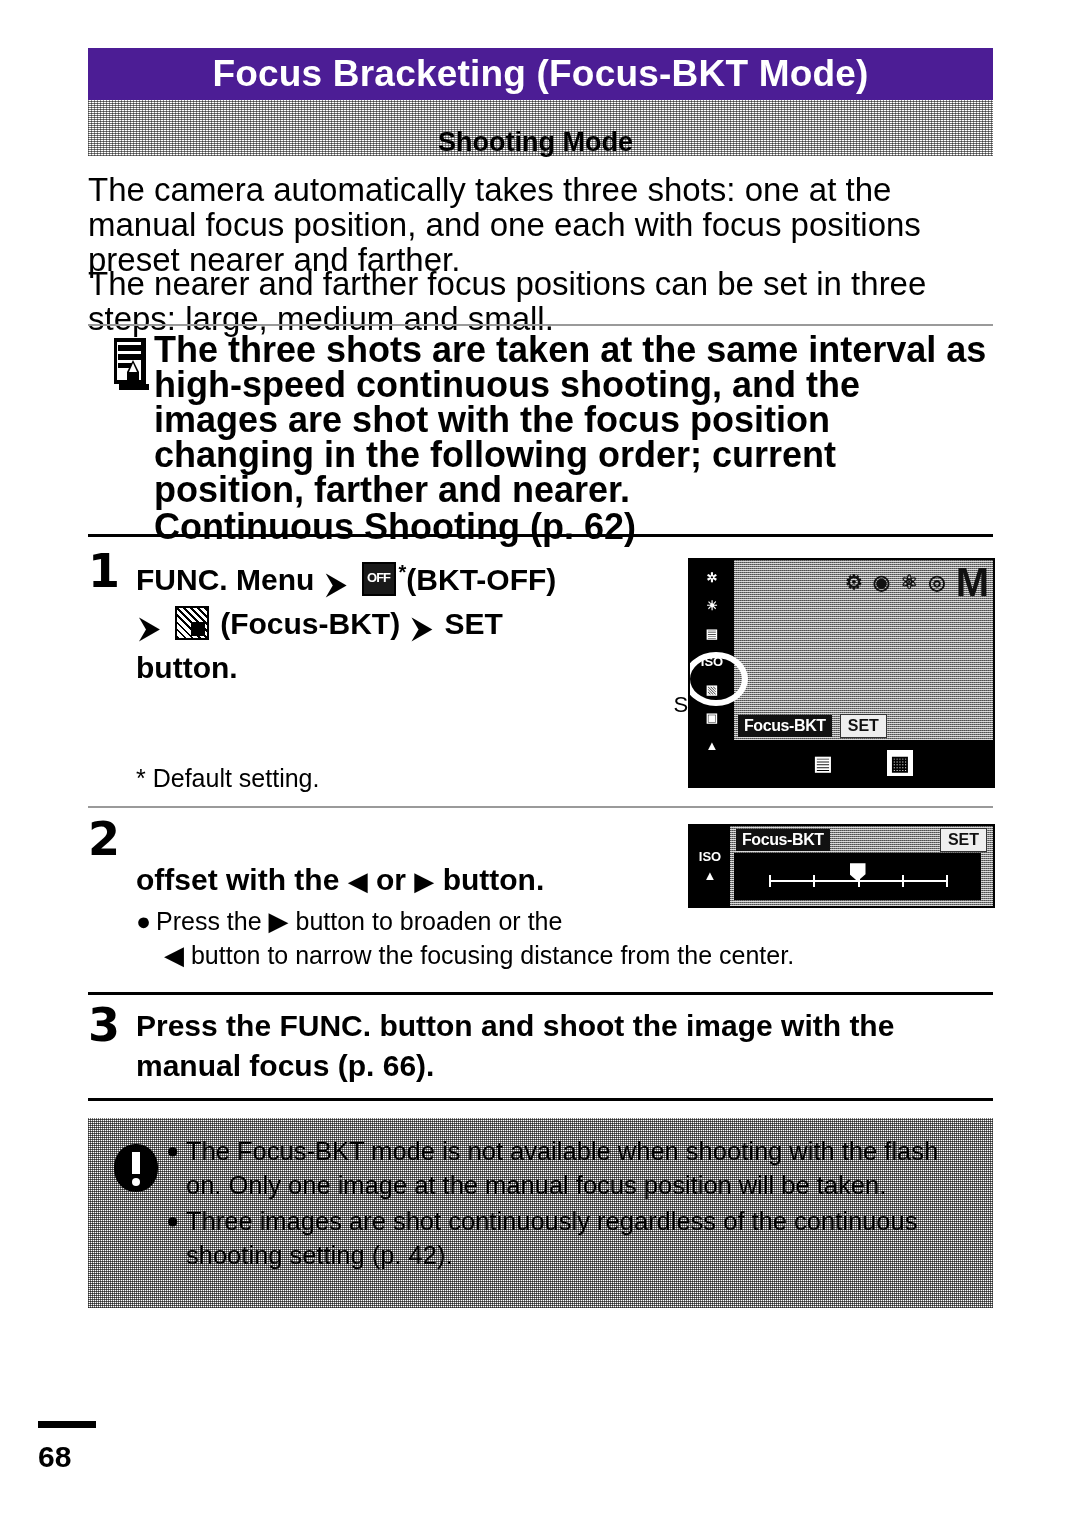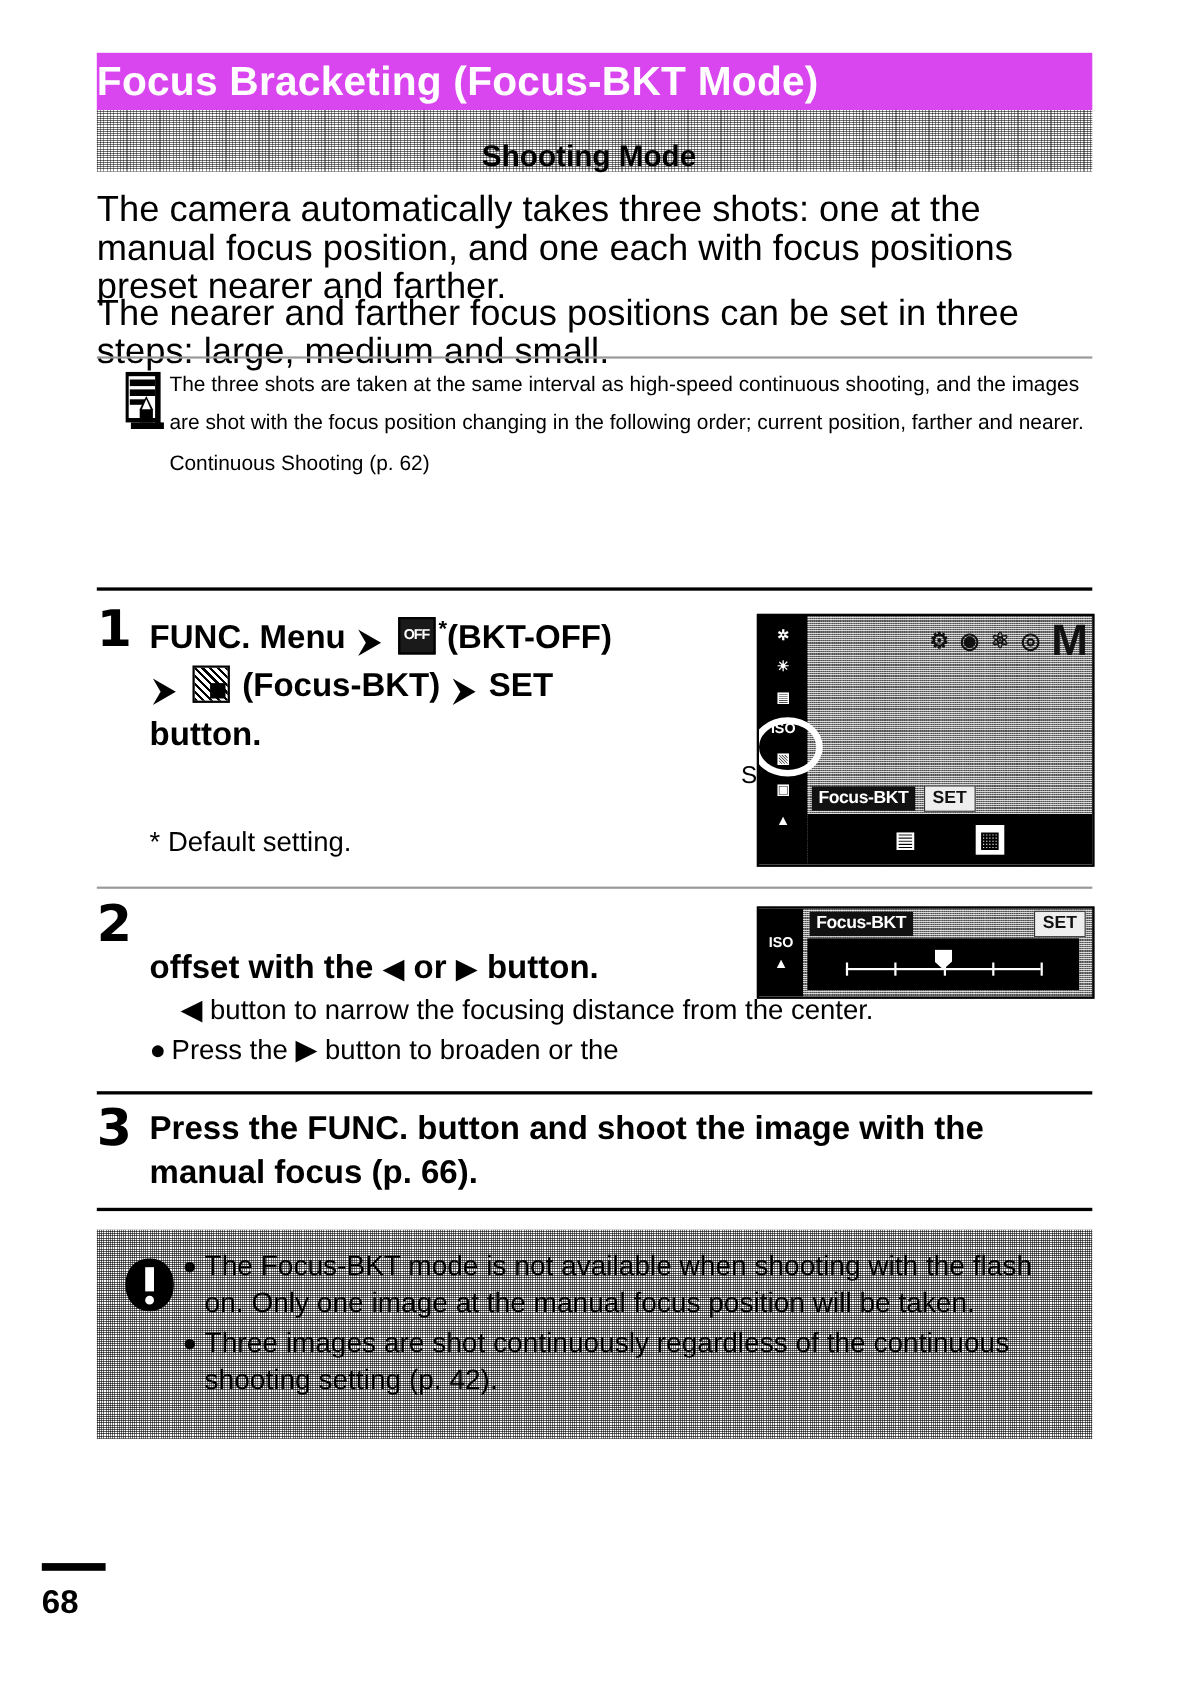--- a/index.html
+++ b/index.html
@@ -26,21 +26,21 @@
   .dither-lcd-pale{
     background-color:#7a7a7a;
     background-image:
       repeating-linear-gradient(0deg, rgba(255,255,255,.75) 0 1px, rgba(255,255,255,0) 1px 2px),
       repeating-linear-gradient(90deg, rgba(0,0,0,.35) 0 1px, rgba(0,0,0,0) 1px 2px);
   }
 
   
   .title-bar{
     position:absolute;left:88px;top:48px;width:905px;height:52px;
-    background:#d946ef;display:flex;align-items:center;justify-content:flex-start;
+    background:#4c1d95;display:flex;align-items:center;justify-content:center;
   }
   .title-bar .t{
     color:#fff;font-weight:bold;font-size:37px;letter-spacing:.2px;
     white-space:nowrap;transform:scaleX(1.0);
   }
   .mode-bar{
     position:absolute;left:88px;top:100px;width:905px;height:56px;
     display:flex;align-items:center;justify-content:flex-end;flex-direction:column;
   }
   .mode-label{
@@ -64,40 +64,40 @@
   
   .rule{position:absolute;left:88px;width:905px;height:3px;background:#000;}
   .rule-thin{position:absolute;left:88px;width:905px;height:2px;background:#9a9a9a;}
 
   
   .memo{position:absolute;left:88px;top:332px;width:905px;}
   .memo-icon{
     position:absolute;left:26px;top:6px;width:40px;height:52px;
   }
   .memo-text{
-    margin-left:66px;font-size:19px;line-height:35px;
+    margin-left:66px;font-size:36px;line-height:35px;font-weight:bold;
   }
 
   
   .step{position:absolute;left:88px;width:905px;}
   .step-num{
     position:absolute;left:0;top:-4px;
     font-size:46px;font-weight:bold;line-height:1;
     font-family:"DejaVu Sans", sans-serif;
   }
   .step-body{margin-left:48px;}
   .step-head{
     font-size:30px;font-weight:bold;line-height:40px;
   }
   .step-sub{font-size:25px;line-height:34px;font-weight:normal;}
   .see-line{
     font-size:22px;text-align:right;padding-right:10px;margin-top:4px;
   }
   .see-line i{font-style:italic;}
-  .default-note{font-size:25px;margin-top:34px;}
+  .default-note{font-size:25px;margin-top:46px;}
 
   .bullet{display:inline-block;width:20px;}
   .arrow-glyph{font-family:"DejaVu Sans",sans-serif;font-size:26px;}
 
   
   .chip{
     display:inline-block;width:30px;height:30px;vertical-align:-6px;
     border:2px solid #000;margin:0 3px;position:relative;
   }
   .chip-off{background:#1a1a1a;}
@@ -313,25 +313,25 @@
   </div>
 
   <div class="rule-thin" style="top:806px;"></div>
   <div class="step" style="top:820px;">
     <span class="step-num">2</span>
     <div class="step-body">
       <div class="step-head">
         <br>
         <span>offset with the </span><span class="arrow-glyph">◀</span><span> or </span><span class="arrow-glyph">▶</span><span> button.</span>
       </div>
+      <div class="step-sub" style="margin-top:3px;">
+        <span class="bullet">●</span><span>Press the </span><span class="arrow-glyph">▶</span><span> button to broaden or the</span>
+      </div>
       <div class="step-sub" style="margin-left:28px;">
         <span class="arrow-glyph">◀</span><span> button to narrow the focusing distance from the center.</span>
-      </div>
-      <div class="step-sub" style="margin-top:3px;">
-        <span class="bullet">●</span><span>Press the </span><span class="arrow-glyph">▶</span><span> button to broaden or the</span>
       </div>
     </div>
   </div>
 
   <div class="lcd lcd2 dither-lcd-pale">
     <div class="l2-side">
       <span>ISO</span>
       <span>▲</span>
     </div>
     <div class="l2-top">

